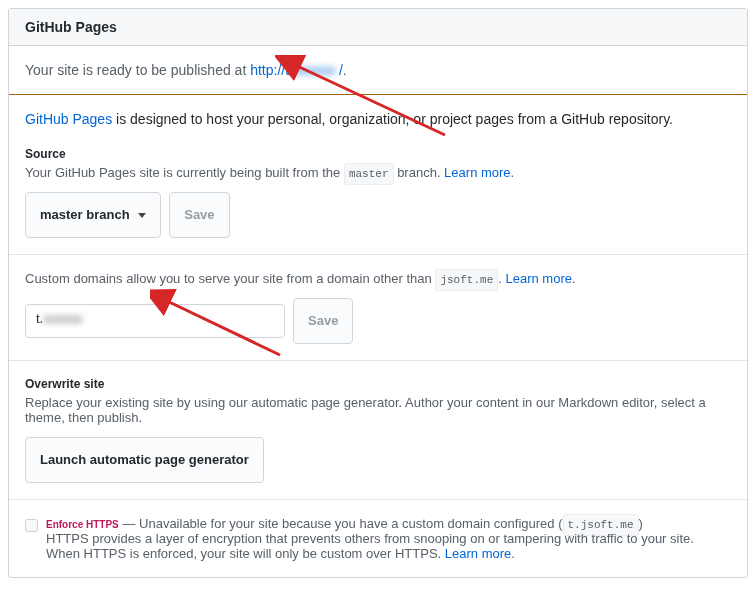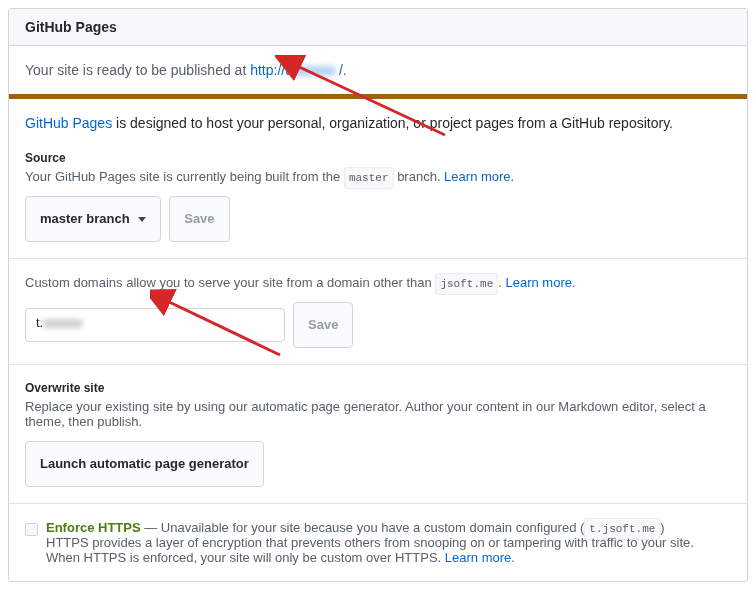--- a/index.html
+++ b/index.html
@@ -23,21 +23,21 @@
       font-weight: 600;
       font-size: 14px;
     }
     .section {
       padding: 16px;
       border-bottom: 1px solid #e1e4e8;
     }
     .section:last-child { border-bottom: none; }
     .ready-msg {
       padding: 16px;
-      border-bottom: 5px solid #a16207;
+      border-bottom: 1px solid #a16207;
       color: #586069;
     }
     .ready-msg a { color: #0366d6; text-decoration: none; }
     .blur-link {
       display: inline-block;
       filter: blur(3px);
       color: #0366d6;
       user-select: none;
     }
     .intro { color: #24292e; margin-bottom: 20px; }
@@ -97,21 +97,21 @@
       font-size: 13px;
       width: 260px;
       color: #24292e;
       background: #fff;
       height: 34px;
     }
     .input .blur-val { filter: blur(3px); color:#555; }
     .choice-row { display: flex; gap: 8px; align-items: flex-start; }
     .choice-row input[type="checkbox"] { margin-top: 3px; }
     .choice-body { flex: 1; color: #586069; font-size: 13px; }
-    .choice-body strong { color: #4d7c0f; font-size: 13px; }
+    .choice-body strong { color: #be185d; font-size: 10px; }
     .choice-body a { color: #0366d6; text-decoration: none; }
     .annot-arrow { position:absolute; pointer-events:none; }
   </style>
 </head>
 <body>
 
 <div class="panel">
 
   <div class="panel-header">
     <span>GitHub Pages</span>

